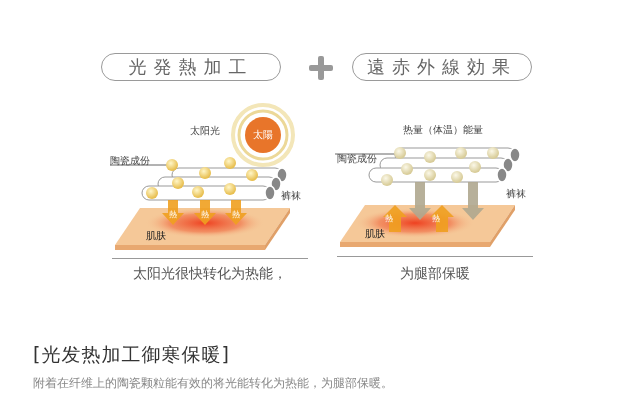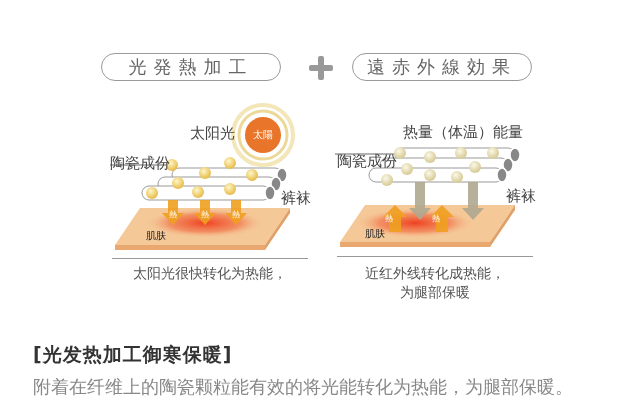--- a/index.html
+++ b/index.html
@@ -6,25 +6,25 @@
   body{width:640px;height:417px;position:relative;overflow:hidden;font-family:"DejaVu Sans",sans-serif;color:#555;}
   .pill{position:absolute;top:53px;height:28px;border:1.5px solid #9a9a9a;border-radius:16px;box-sizing:border-box;
         font-size:18px;letter-spacing:7px;color:#666;display:flex;align-items:center;justify-content:center;}
   .pill-left{left:101px;width:180px;}
   .pill-right{left:352px;width:180px;}
   .plus{position:absolute;left:309px;top:56px;width:24px;height:24px;}
   .plus:before,.plus:after{content:"";position:absolute;background:#999;border-radius:2px;}
   .plus:before{left:9px;top:0;width:6px;height:24px;}
   .plus:after{left:0;top:9px;width:24px;height:6px;}
   .diagram{position:absolute;}
-  .lbl{position:absolute;font-size:15px;color:#444;white-space:nowrap;}
+  .lbl{position:absolute;font-size:10px;color:#444;white-space:nowrap;}
   .divider{position:absolute;height:1px;background:#999;}
   .caption{position:absolute;text-align:center;font-size:14px;line-height:19px;color:#555;font-family:Liberation Serif, serif;}
-  .section-title{position:absolute;left:33px;top:342px;font-size:19px;color:#333;letter-spacing:1px;font-weight:bold;}
-  .section-desc{position:absolute;left:33px;top:375px;font-size:18px;color:#888;}
+  .section-title{position:absolute;left:33px;top:342px;font-size:19px;color:#333;letter-spacing:1px;}
+  .section-desc{position:absolute;left:33px;top:375px;font-size:12px;color:#888;}
 </style>
 </head>
 <body>
 
 <div class="pill pill-left">
   <span>光発熱加工</span>
 </div>
 <div class="plus"></div>
 <div class="pill pill-right">
   <span>遠赤外線効果</span>
@@ -148,18 +148,17 @@
 <span class="lbl" style="left:385px;top:213px;color:#fff;font-size:8px">熱</span>
 <span class="lbl" style="left:432px;top:213px;color:#fff;font-size:8px">熱</span>
 
 <div class="divider" style="left:112px;top:258px;width:196px"></div>
 <div class="divider" style="left:337px;top:256px;width:196px"></div>
 
 <div class="caption" style="left:112px;top:264px;width:196px">
   <div>太阳光很快转化为热能，</div>
 </div>
 <div class="caption" style="left:337px;top:264px;width:196px">
-  <div>近红外线转化成热能，</div>
   <div>为腿部保暖</div>
 </div>
 
 <div class="section-title">[光发热加工御寒保暖]</div>
 <div class="section-desc">附着在纤维上的陶瓷颗粒能有效的将光能转化为热能，为腿部保暖。</div>
 
 </body></html>

